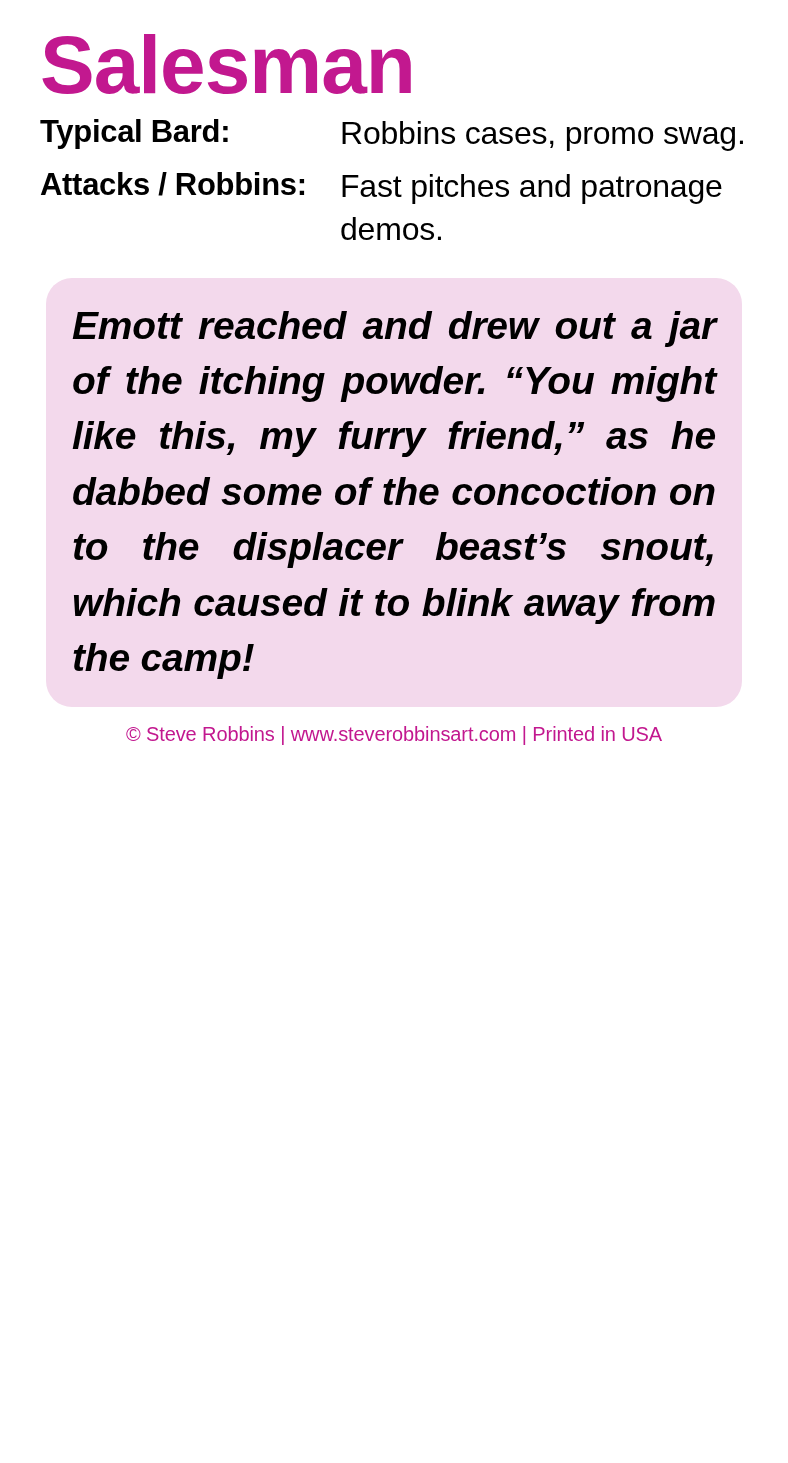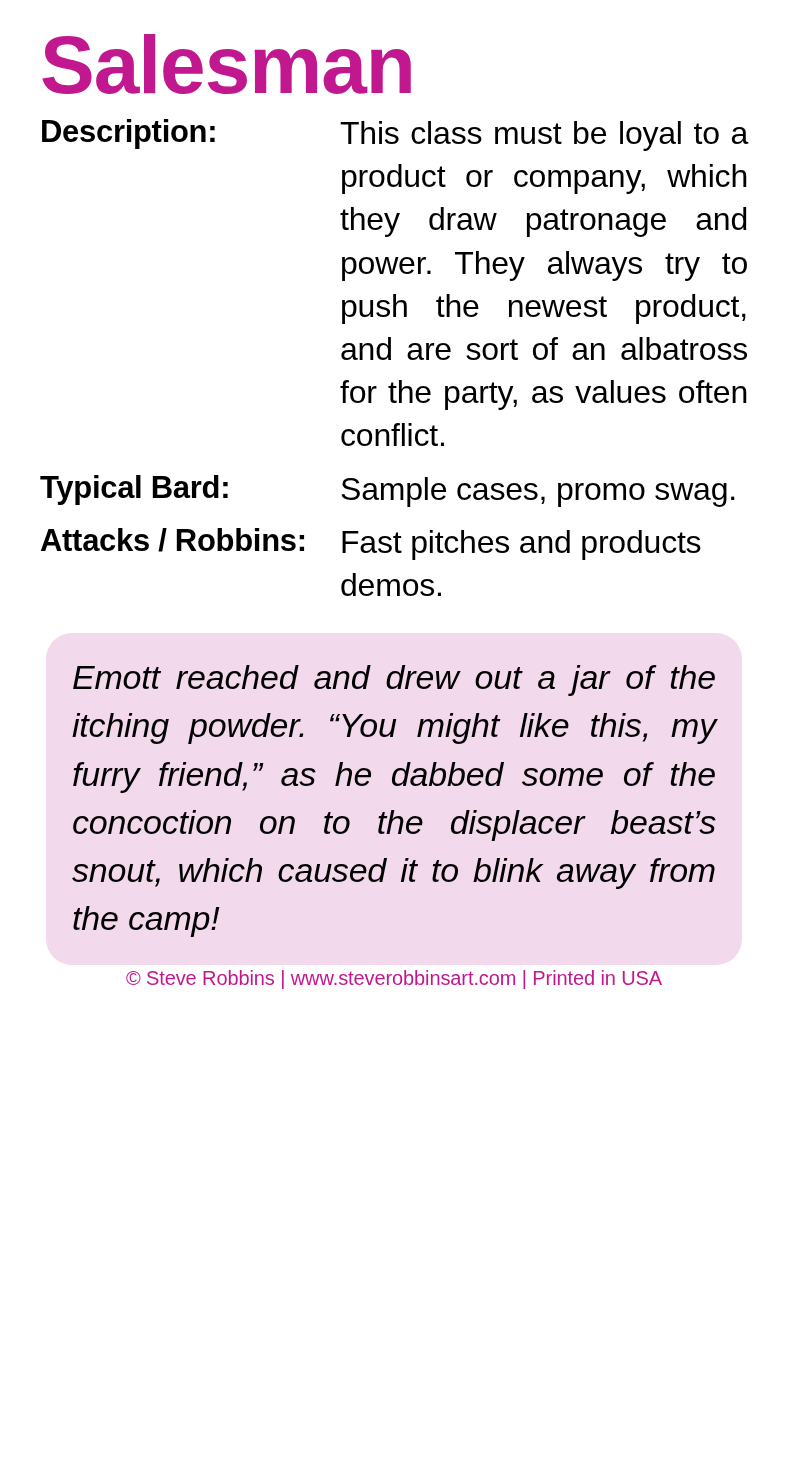--- a/index.html
+++ b/index.html
@@ -73,57 +73,54 @@
   td.value.short {
     text-align: left;
   }
   .quote-box {
     margin: 16px 6px 0 6px;
     background: #f3d9ec;
     border-radius: 26px;
     padding: 20px 26px 22px 26px;
   }
   .quote-text {
-    font-size: 34px;
+    font-size: 39px;
     font-style: italic;
     line-height: 1.42;
     text-align: justify;
     text-align-last: left;
     letter-spacing: -0.2px;
+    font-weight: bold;
   }
   .footer {
-    margin-top: 2px;
+    margin-top: 16px;
     text-align: center;
     font-size: 20px;
     color: #c2188f;
     letter-spacing: -0.1px;
   }
 </style>
 </head>
 <body>
 
 <div class="card">
 
   <h1 class="title">Salesman</h1>
 
 
 
   <table class="fields">
     <tbody>
       <tr>
-        <td class="label">Description:</td>
-        <td class="value">This class must be loyal to a product or company, which they draw patronage and power. They always try to push the newest product, and are sort of an albatross for the party, as values often conflict.</td>
-      </tr>
-      <tr>
         <td class="label">Typical Bard:</td>
-        <td class="value short">Sample cases, promo swag.</td>
+        <td class="value short">Robbins cases, promo swag.</td>
       </tr>
       <tr>
         <td class="label">Attacks / Robbins:</td>
-        <td class="value short">Fast pitches and products demos.</td>
+        <td class="value short">Fast pitches and patronage demos.</td>
       </tr>
     </tbody>
   </table>
 
   <div class="quote-box">
     <div class="quote-text">Emott reached and drew out a jar of the itching powder. “You might like this, my furry friend,” as he dabbed some of the concoction on to the displacer beast’s snout, which caused it to blink away from the camp!</div>
   </div>
 
   <div class="footer">© Steve Robbins | www.steverobbinsart.com | Printed in USA</div>
 

